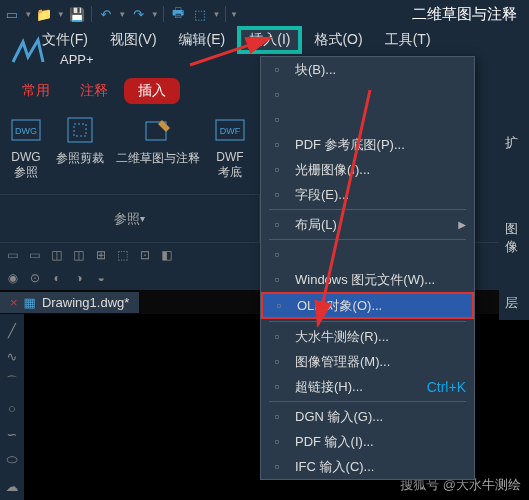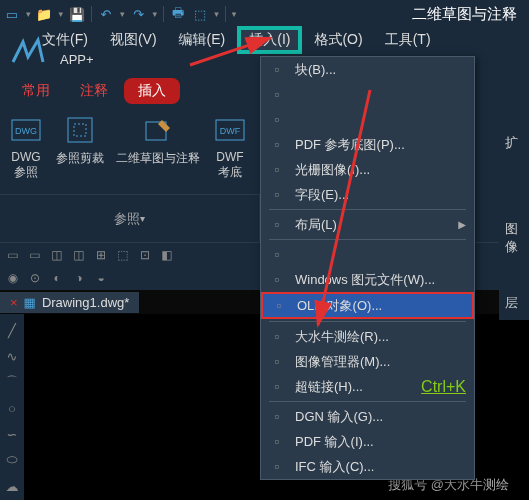--- a/index.html
+++ b/index.html
@@ -29,25 +29,25 @@
 .doctab{height:24px;background:#0a0a0a;display:flex;align-items:center;}
 .doctab-item{background:#2a3a4a;padding:3px 10px;display:flex;align-items:center;gap:6px;color:#ddd;font-size:13px;font-family:monospace;}
 .canvas{background:#000;position:relative;height:220px;}
 .left-tools{position:absolute;left:0;top:0;width:24px;background:#1a2a3a;display:flex;flex-direction:column;gap:6px;padding:6px 2px;height:100%;}
 .lt-icon{width:20px;height:20px;display:flex;align-items:center;justify-content:center;color:#888;}
 .dropdown{position:absolute;left:260px;top:56px;width:215px;background:#2a3a4a;border:1px solid #4a5a6a;box-shadow:2px 2px 8px rgba(0,0,0,0.5);z-index:10;}
 .dd-item{height:25px;display:flex;align-items:center;padding:0 8px;gap:10px;color:#ddd;font-size:13px;cursor:pointer;}
 .dd-item.hl{border:2px solid #e03030;background:#2a5aaa;height:27px;}
 .dd-icon{width:16px;height:16px;display:flex;align-items:center;justify-content:center;color:#888;flex-shrink:0;}
 .dd-sep{height:1px;background:#4a5a6a;margin:2px 8px;}
-.dd-sc{margin-left:auto;color:#84cc16;font-size:16px;text-decoration:underline;}
+.dd-sc{margin-left:auto;color:#0ea5e9;font-size:14px;}
 .dd-arrow{margin-left:auto;color:#aaa;font-size:10px;}
 .arrow1{position:absolute;left:185px;top:30px;z-index:20;pointer-events:none;}
 .arrow2{position:absolute;left:310px;top:85px;z-index:20;pointer-events:none;}
-.watermark{position:absolute;right:20px;bottom:6px;color:#aaa;font-size:13px;z-index:5;text-align:center;}
+.watermark{position:absolute;right:8px;bottom:6px;color:#aaa;font-size:13px;z-index:5;text-align:center;}
 .side-panel{position:absolute;right:0;top:126px;width:30px;background:#1a2a3a;color:#ccc;font-size:13px;padding:4px;}
 .side-word{writing-mode:horizontal-tb;padding:4px 2px;}
 </style>
 </head>
 <body>
 
 <div class="titlebar">
   <span class="tb-icon">▭</span>
     <span class="tb-dd">▾</span>
   <span class="tb-icon">📁</span>

